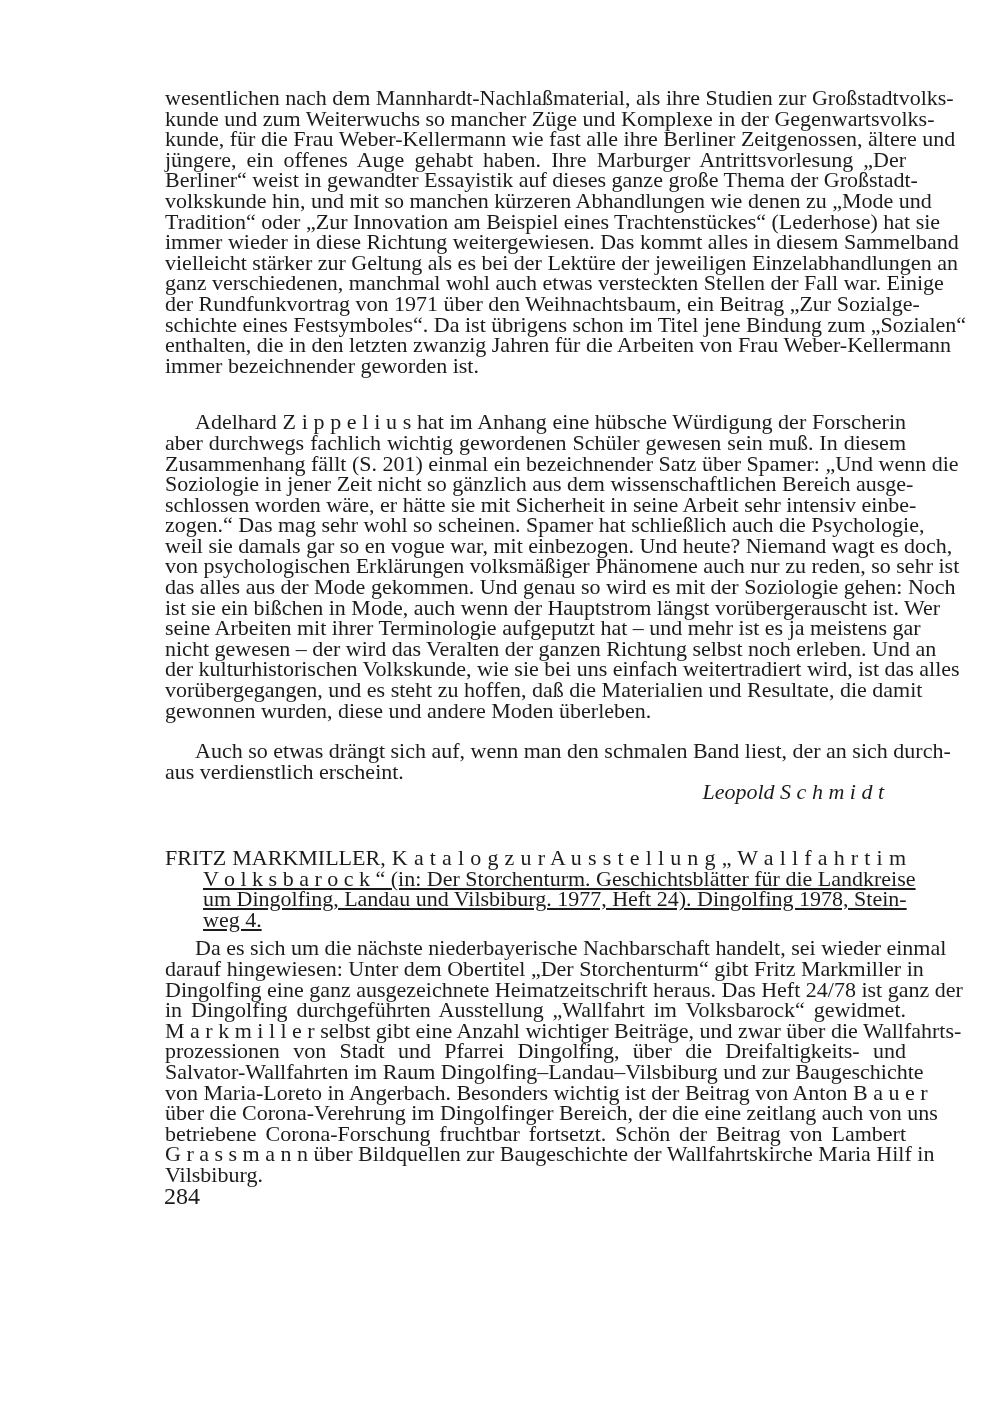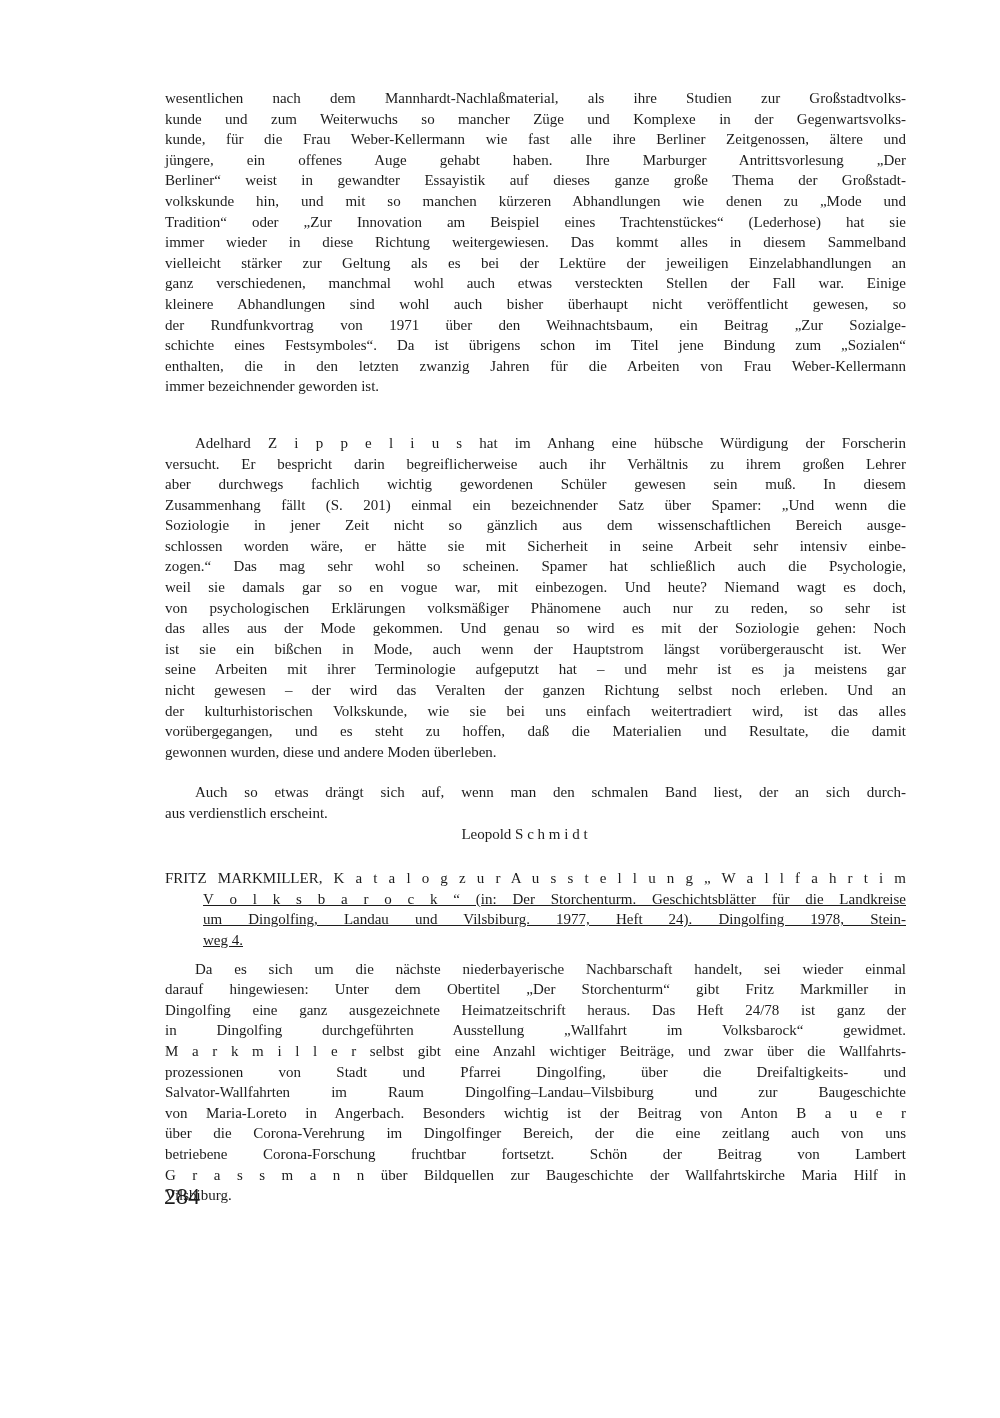--- a/index.html
+++ b/index.html
@@ -13,42 +13,43 @@
   .page {
     position: relative;
     width: 1000px; height: 1418px;
     background: #ffffff;
     overflow: hidden;
   }
   .column {
     position: absolute;
     left: 165px; top: 88px;
     width: 741px;
-    font-size: 15px;
+    font-size: 22px;
     line-height: 20.6px;
   }
   
   .tline {
     text-align: justify;
     text-align-last: justify;
     white-space: nowrap;
   }
   .tline-last {
     text-align-last: left;
     white-space: normal;
   }
   .indent .tline:first-child { text-indent: 30px; }
   .hang .tline + .tline { padding-left: 38px; text-decoration: underline; }
   .gap-paragraph { margin-top: 36px; }
   .gap-small { margin-top: 20px; }
-  .gap-section { margin-top: 24px; }
+  .gap-section { margin-top: 45px; }
   .gap-after-bib { margin-top: 8px; }
   .signature {
-    text-align: center;
+    text-align: right;
     padding-right: 22px;
+    font-style: italic;
   }
   .pagenum {
     position: absolute;
     left: 164px; top: 1184px;
     font-size: 24px;
     line-height: 24px;
   }
 </style>
 </head>
 <body>
@@ -60,30 +61,28 @@
         <div class="tline">wesentlichen nach dem Mannhardt-Nachlaßmaterial, als ihre Studien zur Großstadtvolks-</div>
         <div class="tline">kunde und zum Weiterwuchs so mancher Züge und Komplexe in der Gegenwartsvolks-</div>
         <div class="tline">kunde, für die Frau Weber-Kellermann wie fast alle ihre Berliner Zeitgenossen, ältere und</div>
         <div class="tline">jüngere, ein offenes Auge gehabt haben. Ihre Marburger Antrittsvorlesung „Der</div>
         <div class="tline">Berliner“ weist in gewandter Essayistik auf dieses ganze große Thema der Großstadt-</div>
         <div class="tline">volkskunde hin, und mit so manchen kürzeren Abhandlungen wie denen zu „Mode und</div>
         <div class="tline">Tradition“ oder „Zur Innovation am Beispiel eines Trachtenstückes“ (Lederhose) hat sie</div>
         <div class="tline">immer wieder in diese Richtung weitergewiesen. Das kommt alles in diesem Sammelband</div>
         <div class="tline">vielleicht stärker zur Geltung als es bei der Lektüre der jeweiligen Einzelabhandlungen an</div>
         <div class="tline">ganz verschiedenen, manchmal wohl auch etwas versteckten Stellen der Fall war. Einige</div>
-        <div class="tline">kleinere Abhandlungen sind wohl auch bisher überhaupt nicht veröffentlicht gewesen, so</div>
         <div class="tline">der Rundfunkvortrag von 1971 über den Weihnachtsbaum, ein Beitrag „Zur Sozialge-</div>
         <div class="tline">schichte eines Festsymboles“. Da ist übrigens schon im Titel jene Bindung zum „Sozialen“</div>
         <div class="tline">enthalten, die in den letzten zwanzig Jahren für die Arbeiten von Frau Weber-Kellermann</div>
         <div class="tline tline-last">immer bezeichnender geworden ist.</div>
       </div>
 
     <div class="para indent gap-paragraph">
         <div class="tline">Adelhard Z i p p e l i u s hat im Anhang eine hübsche Würdigung der Forscherin</div>
-        <div class="tline">versucht. Er bespricht darin begreiflicherweise auch ihr Verhältnis zu ihrem großen Lehrer</div>
         <div class="tline">aber durchwegs fachlich wichtig gewordenen Schüler gewesen sein muß. In diesem</div>
         <div class="tline">Zusammenhang fällt (S. 201) einmal ein bezeichnender Satz über Spamer: „Und wenn die</div>
         <div class="tline">Soziologie in jener Zeit nicht so gänzlich aus dem wissenschaftlichen Bereich ausge-</div>
         <div class="tline">schlossen worden wäre, er hätte sie mit Sicherheit in seine Arbeit sehr intensiv einbe-</div>
         <div class="tline">zogen.“ Das mag sehr wohl so scheinen. Spamer hat schließlich auch die Psychologie,</div>
         <div class="tline">weil sie damals gar so en vogue war, mit einbezogen. Und heute? Niemand wagt es doch,</div>
         <div class="tline">von psychologischen Erklärungen volksmäßiger Phänomene auch nur zu reden, so sehr ist</div>
         <div class="tline">das alles aus der Mode gekommen. Und genau so wird es mit der Soziologie gehen: Noch</div>
         <div class="tline">ist sie ein bißchen in Mode, auch wenn der Hauptstrom längst vorübergerauscht ist. Wer</div>
         <div class="tline">seine Arbeiten mit ihrer Terminologie aufgeputzt hat – und mehr ist es ja meistens gar</div>

